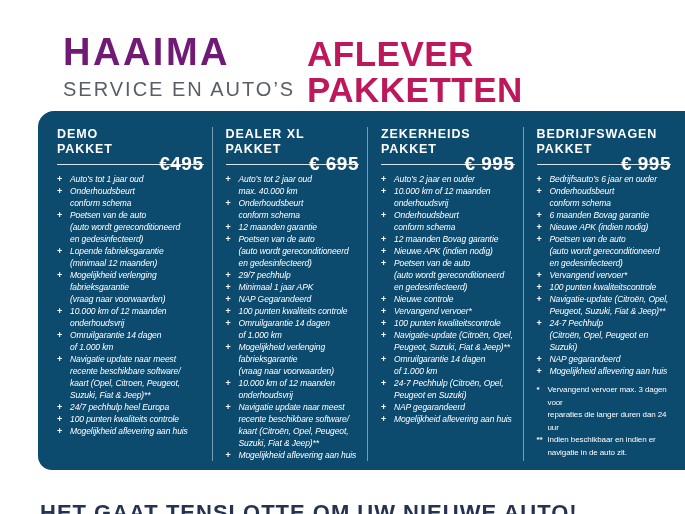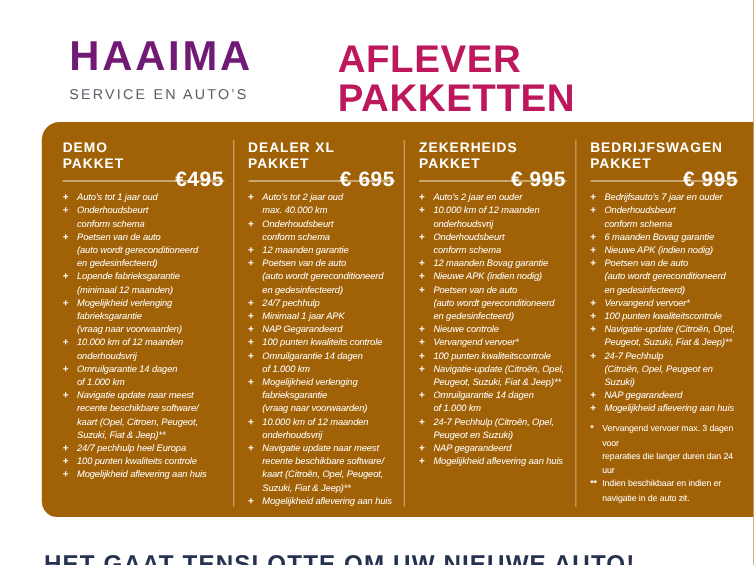--- a/index.html
+++ b/index.html
@@ -10,32 +10,32 @@
     font-family: "Liberation Sans", sans-serif;
     overflow: hidden;
   }
   
   .brand { position: absolute; left: 63px; top: 28px; color: #263350; }
   .brand-name {
     font-size: 38px; font-weight: 800; letter-spacing: 2.5px;
     line-height: 48px; color: #701a75;
   }
   .brand-tagline {
-    font-size: 13px; font-weight: 500; letter-spacing: 2px;
+    font-size: 20px; font-weight: 500; letter-spacing: 2px;
     color: #595e66; margin-top: 2px;
   }
   .page-title {
     position: absolute; left: 307px; top: 36px;
     font-size: 35px; font-weight: 800; letter-spacing: 0.5px;
     line-height: 36px; color: #be185d;
   }
   
   .panel {
     position: absolute; left: 38px; top: 111px; width: 647px; height: 359px;
-    background: #a16207; border-radius: 16px 0 0 14px;
+    background: #0c4a6e; border-radius: 16px 0 0 14px;
     display: grid; grid-template-columns: 1fr 1fr 1fr 1fr;
     padding: 16px 6px 12px 19px; color: #ffffff;
   }
   .pkg { padding: 0 8px 0 13px; display: flex; flex-direction: column; }
   .pkg:first-child { padding-left: 0; }
   .pkg:not(:last-child) { border-right: 1px solid rgba(255,255,255,0.45); }
   .pkg-head { position: relative; min-height: 30px; }
   .pkg-title { font-size: 12.5px; font-weight: 700; letter-spacing: 0.9px; line-height: 14.5px; }
   .pkg-title span { display: block; white-space: nowrap; }
   .pkg-price {
@@ -182,21 +182,21 @@
 
   <li class="item">
     <span class="plus">+</span>
     <span class="item-text">Poetsen van de auto
 (auto wordt gereconditioneerd
 en gedesinfecteerd)</span>
   </li>
 
   <li class="item">
     <span class="plus">+</span>
-    <span class="item-text">24/7 pechhulp</span>
+    <span class="item-text">29/7 pechhulp</span>
   </li>
 
   <li class="item">
     <span class="plus">+</span>
     <span class="item-text">Minimaal 1 jaar APK</span>
   </li>
 
   <li class="item">
     <span class="plus">+</span>
     <span class="item-text">NAP Gegarandeerd</span>
@@ -335,21 +335,21 @@
       <div class="pkg-title">
         <span class="t1">BEDRIJFSWAGEN</span>
         <span class="t2">PAKKET</span>
       </div>
       <div class="pkg-price">€ 995</div>
     </header>
     <div class="rule"></div>
     <ul class="features">
   <li class="item">
     <span class="plus">+</span>
-    <span class="item-text">Bedrijfsauto’s 7 jaar en ouder</span>
+    <span class="item-text">Bedrijfsauto’s 6 jaar en ouder</span>
   </li>
 
   <li class="item">
     <span class="plus">+</span>
     <span class="item-text">Onderhoudsbeurt
 conform schema</span>
   </li>
 
   <li class="item">
     <span class="plus">+</span>

